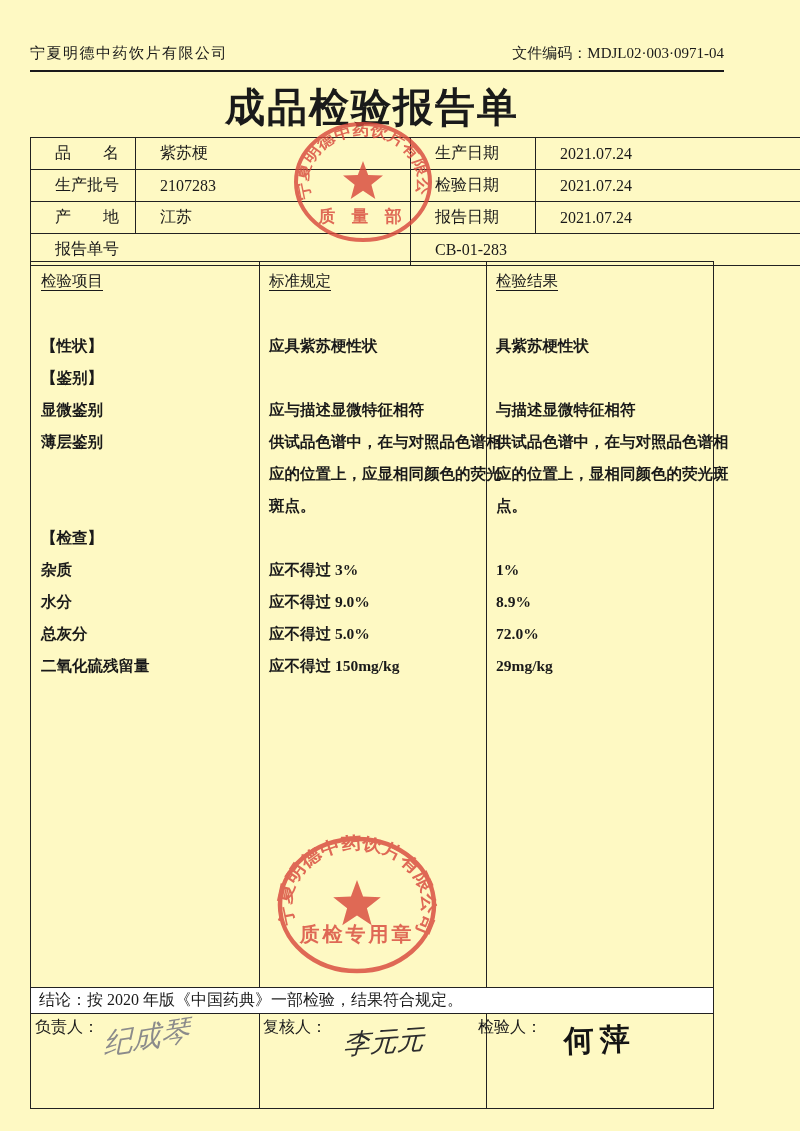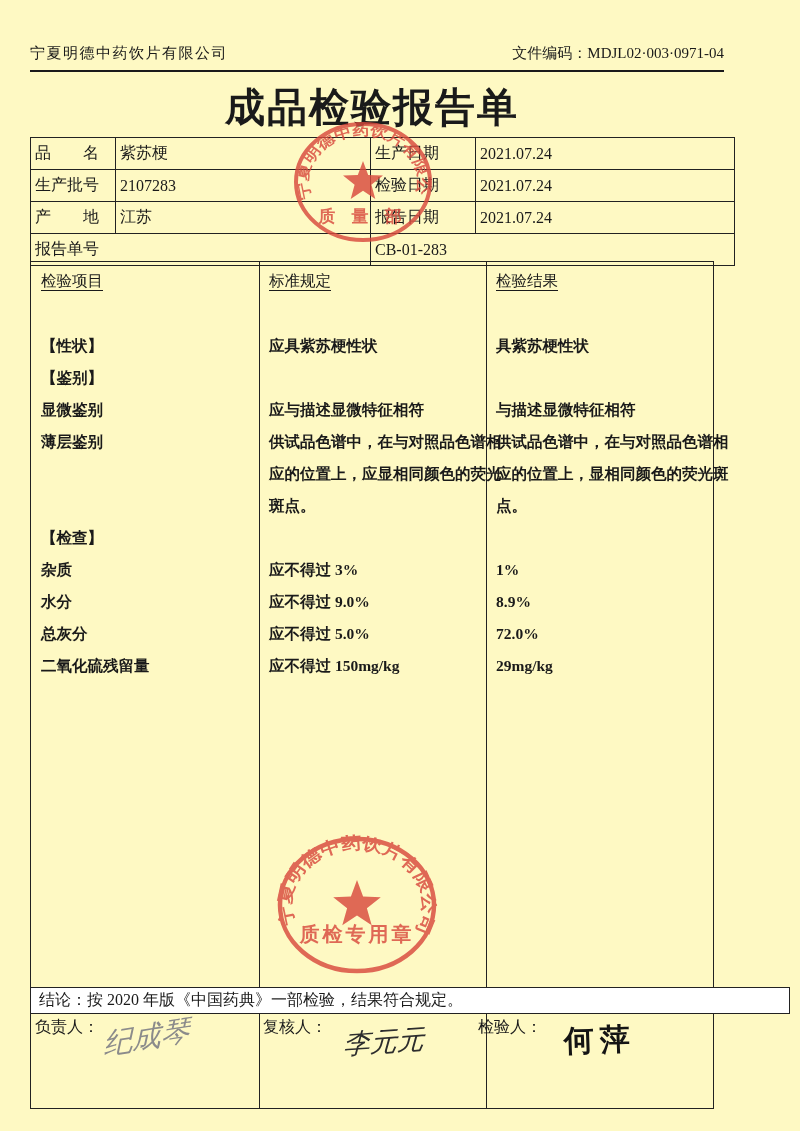--- a/index.html
+++ b/index.html
@@ -25,42 +25,42 @@
     position:absolute;left:30px;top:80px;width:684px;
     text-align:center;font-size:40px;font-weight:bold;letter-spacing:2px;
   }
   
   table.info{
     position:absolute;left:30px;top:137px;width:684px;
     border-collapse:collapse;table-layout:fixed;
     font-size:16px;
   }
   table.info td{
-    border:1.5px solid #222;height:31px;padding:0 0 0 4px;
+    border:1.5px solid #222;height:31px;padding:0 0 0 24px;
     white-space:nowrap;overflow:visible;
   }
   td.c1{width:80px;} td.c2{width:250px;} td.c3{width:100px;} td.c4{width:254px;}
   
   .main-table{
     position:absolute;left:30px;top:261px;width:684px;height:848px;
     border:1.5px solid #222;box-sizing:border-box;
     display:grid;grid-template-columns:228px 227px 229px;
     font-size:15.5px;
   }
   .main-col{padding-top:4px;box-sizing:border-box;}
   .main-col + .main-col{border-left:1.5px solid #222;}
   .col-items{padding-left:10px;}
   .col-std,.col-res{padding-left:9px;}
   .hline{height:32px;line-height:30px;white-space:nowrap;}
   .hline.center{text-align:left;padding-right:9px;}
   .hline span{text-decoration:underline;text-underline-offset:4px;}
   .line{height:32px;line-height:32px;white-space:nowrap;font-weight:bold;}
   
   .conclusion{
-    position:absolute;left:30px;top:987px;width:760px;height:27px;
+    position:absolute;left:30px;top:987px;width:684px;height:27px;
     border:1.5px solid #222;box-sizing:border-box;
     line-height:24px;font-size:16px;padding-left:8px;
     background:#fff;
   }
   
   .signatures{
     position:absolute;left:30px;top:1016px;width:694px;height:70px;
     font-size:16px;
   }
   .sig-group{position:absolute;top:0;white-space:nowrap;}

